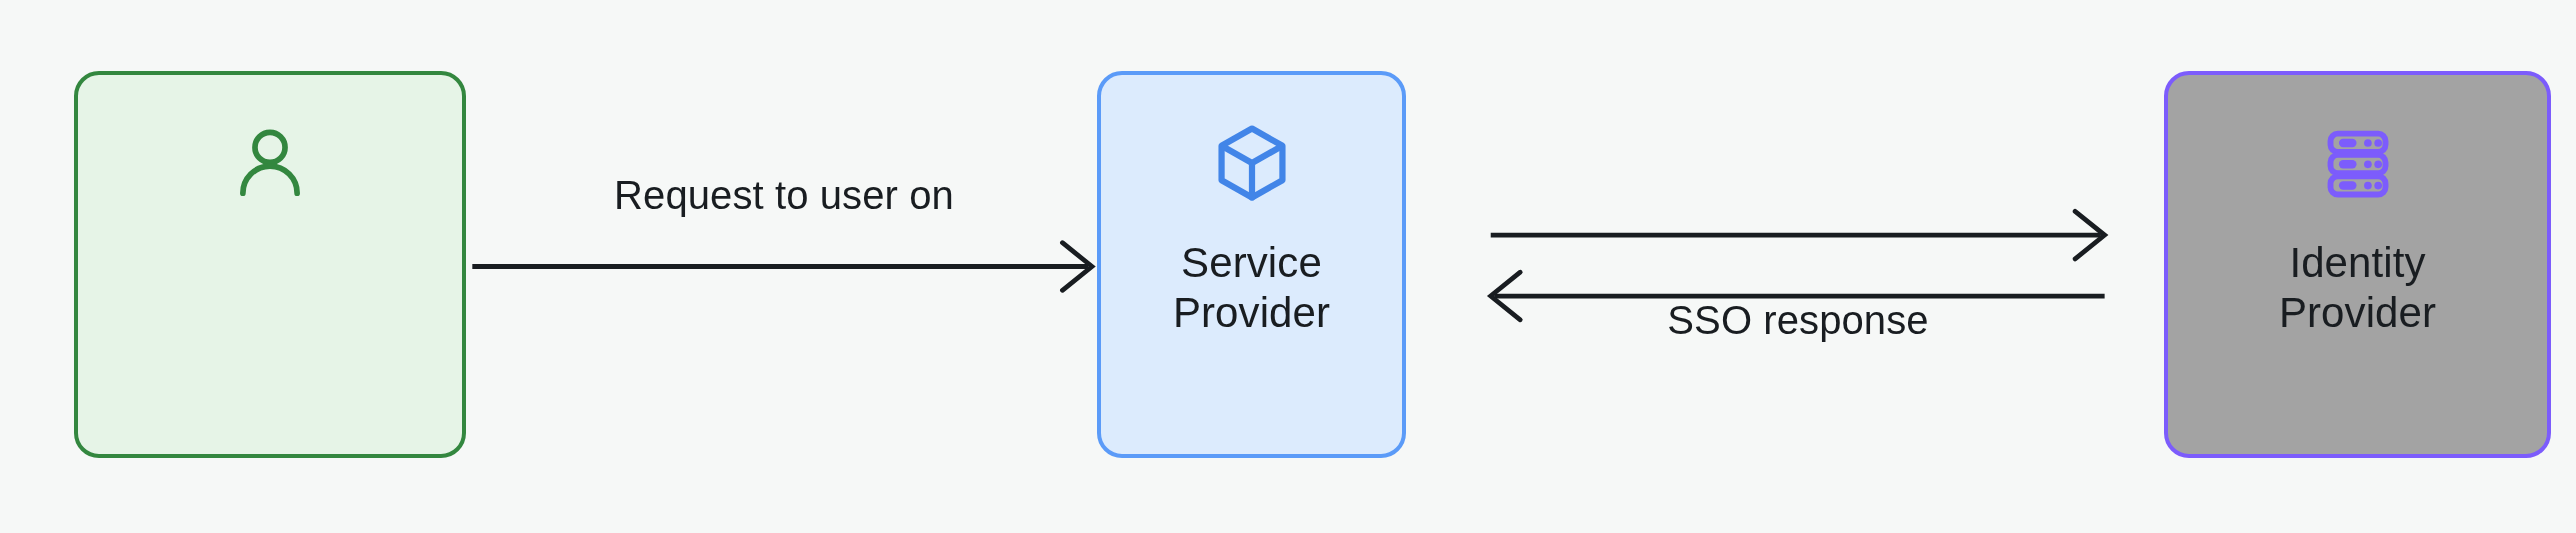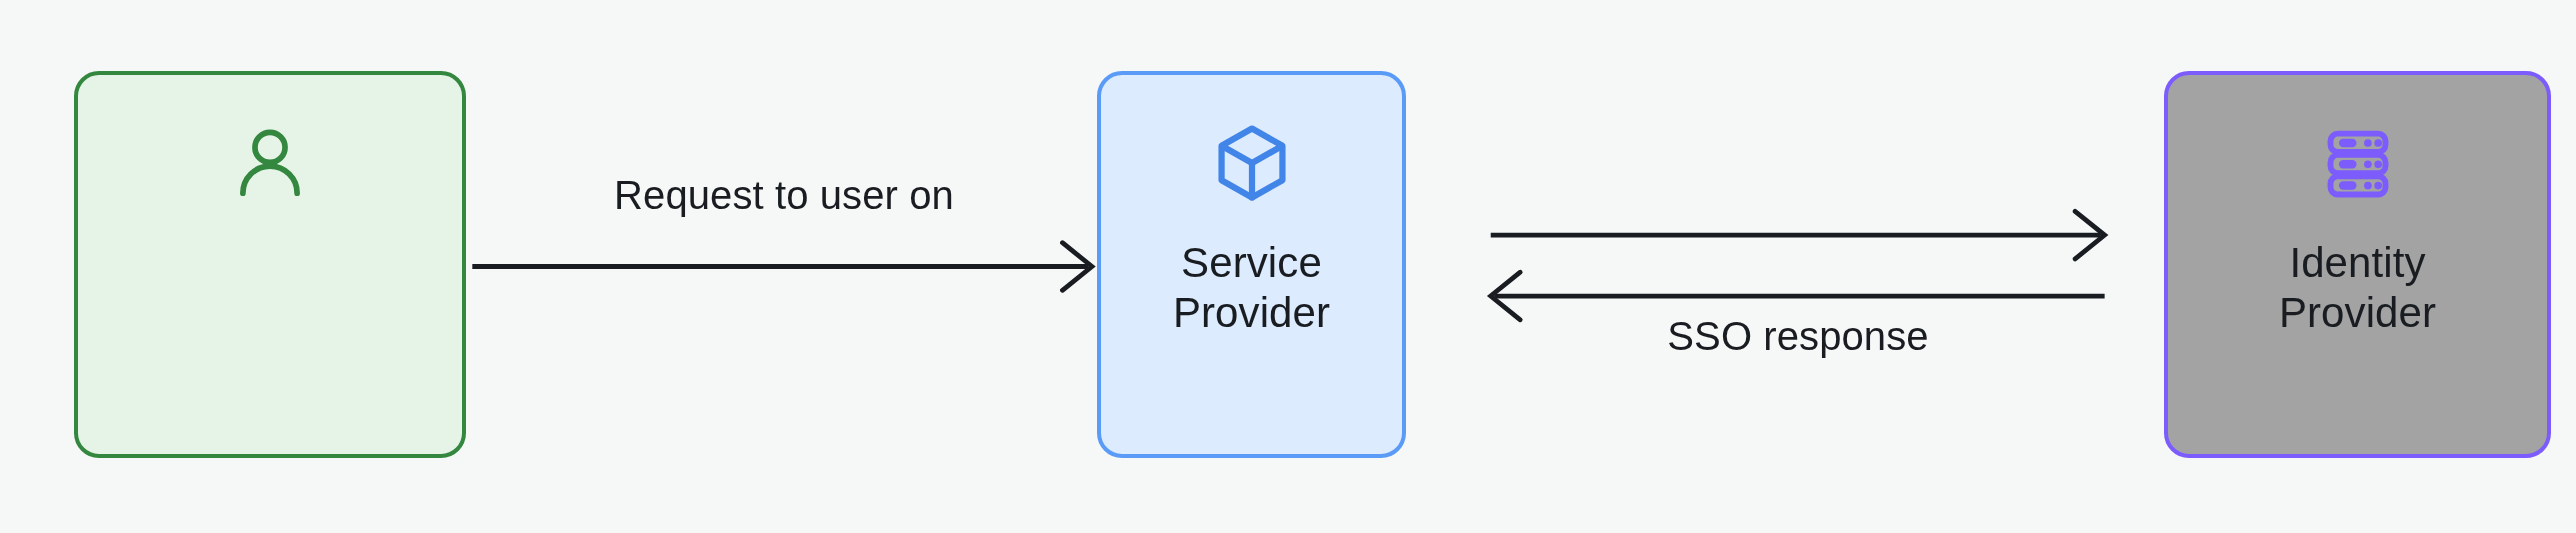--- a/index.html
+++ b/index.html
@@ -81,21 +81,21 @@
     white-space: nowrap;
     letter-spacing: 0.1px;
   }
   #edge-label-request-to-sign-on {
     left: 472px; top: 173px; width: 624px;
   }
   #edge-label-sso-request {
     left: 1491px; top: 143px; width: 614px;
   }
   #edge-label-sso-response {
-    left: 1491px; top: 314px; width: 614px;
+    left: 1491px; top: 298px; width: 614px;
   }
 </style>
 </head>
 <body>
 
 <div id="canvas">
 
   <svg class="edge-svg" viewBox="0 0 2704 560" xmlns="http://www.w3.org/2000/svg">
 
     <g>

